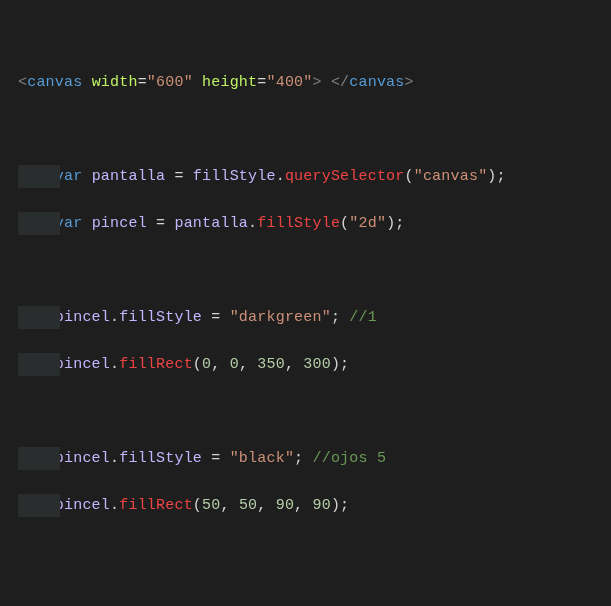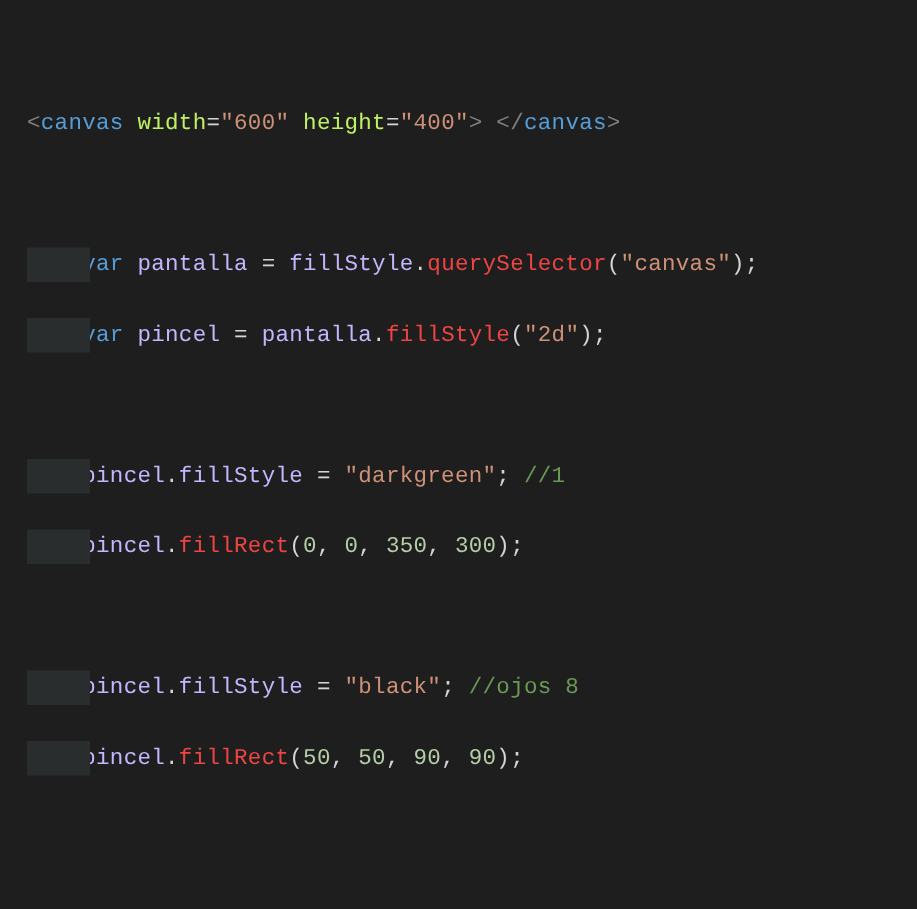--- a/index.html
+++ b/index.html
@@ -53,21 +53,21 @@
 <div class="editor">
   <div class="content">
 <span class="line"><span class="tag">&lt;</span><span class="elem">canvas</span><span> </span><span class="attr">width</span><span class="op">=</span><span class="str">"600"</span><span> </span><span class="attr">height</span><span class="op">=</span><span class="str">"400"</span><span class="tag">&gt;</span> <span class="tag">&lt;/</span><span class="elem">canvas</span><span class="tag">&gt;</span></span>
 <span class="line"><span></span></span>
 <span class="line"><span class="gutter-dim"></span>    <span class="kw">var</span> <span class="ident">pantalla</span><span class="op"> = </span><span class="ident">fillStyle</span><span class="punct">.</span><span class="func">querySelector</span><span class="punct">(</span><span class="str">"canvas"</span><span class="punct">)</span><span class="punct">;</span></span>
 <span class="line"><span class="gutter-dim"></span>    <span class="kw">var</span> <span class="ident">pincel</span><span class="op"> = </span><span class="ident">pantalla</span><span class="punct">.</span><span class="func">fillStyle</span><span class="punct">(</span><span class="str">"2d"</span><span class="punct">)</span><span class="punct">;</span></span>
 <span class="line"><span></span></span>
 <span class="line"><span class="gutter-dim"></span>    <span class="ident">pincel</span><span class="punct">.</span><span class="ident">fillStyle</span><span class="op"> = </span><span class="str">"darkgreen"</span><span class="punct">; </span><span class="cmt">//1</span></span>
 <span class="line"><span class="gutter-dim"></span>    <span class="ident">pincel</span><span class="punct">.</span><span class="func">fillRect</span><span class="punct">(</span><span class="num">0</span><span class="punct">, </span><span class="num">0</span><span class="punct">, </span><span class="num">350</span><span class="punct">, </span><span class="num">300</span><span class="punct">)</span><span class="punct">;</span></span>
 <span class="line"><span></span></span>
-<span class="line"><span class="gutter-dim"></span>    <span class="ident">pincel</span><span class="punct">.</span><span class="ident">fillStyle</span><span class="op"> = </span><span class="str">"black"</span><span class="punct">; </span><span class="cmt">//ojos 8</span></span>
+<span class="line"><span class="gutter-dim"></span>    <span class="ident">pincel</span><span class="punct">.</span><span class="ident">fillStyle</span><span class="op"> = </span><span class="str">"black"</span><span class="punct">; </span><span class="cmt">//ojos 5</span></span>
 <span class="line"><span class="gutter-dim"></span>    <span class="ident">pincel</span><span class="punct">.</span><span class="func">fillRect</span><span class="punct">(</span><span class="num">50</span><span class="punct">, </span><span class="num">50</span><span class="punct">, </span><span class="num">90</span><span class="punct">, </span><span class="num">90</span><span class="punct">)</span><span class="punct">;</span></span>
 <span class="line"><span></span></span>
 
 
 
 
 
 
 
 

